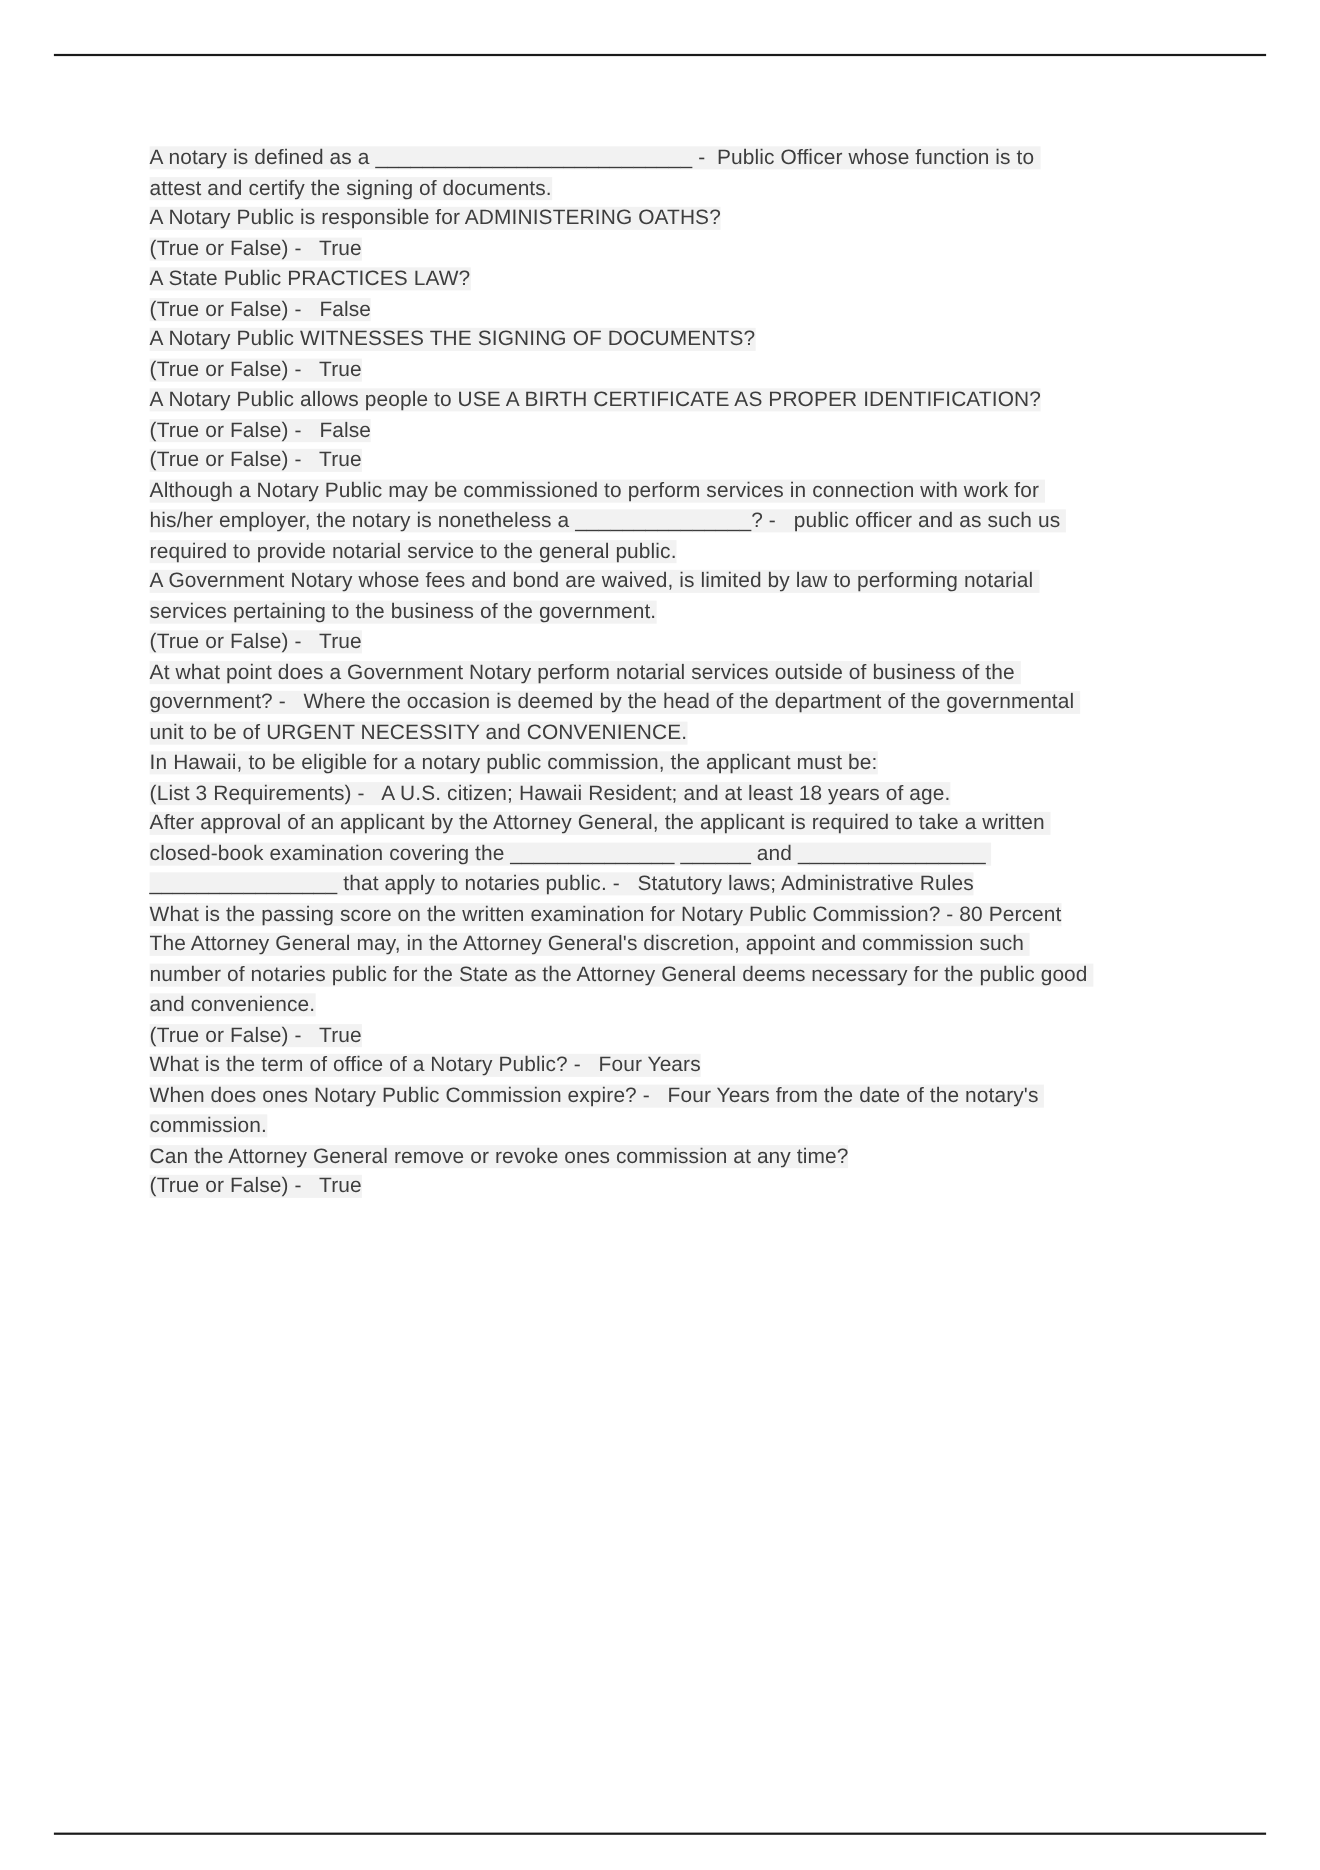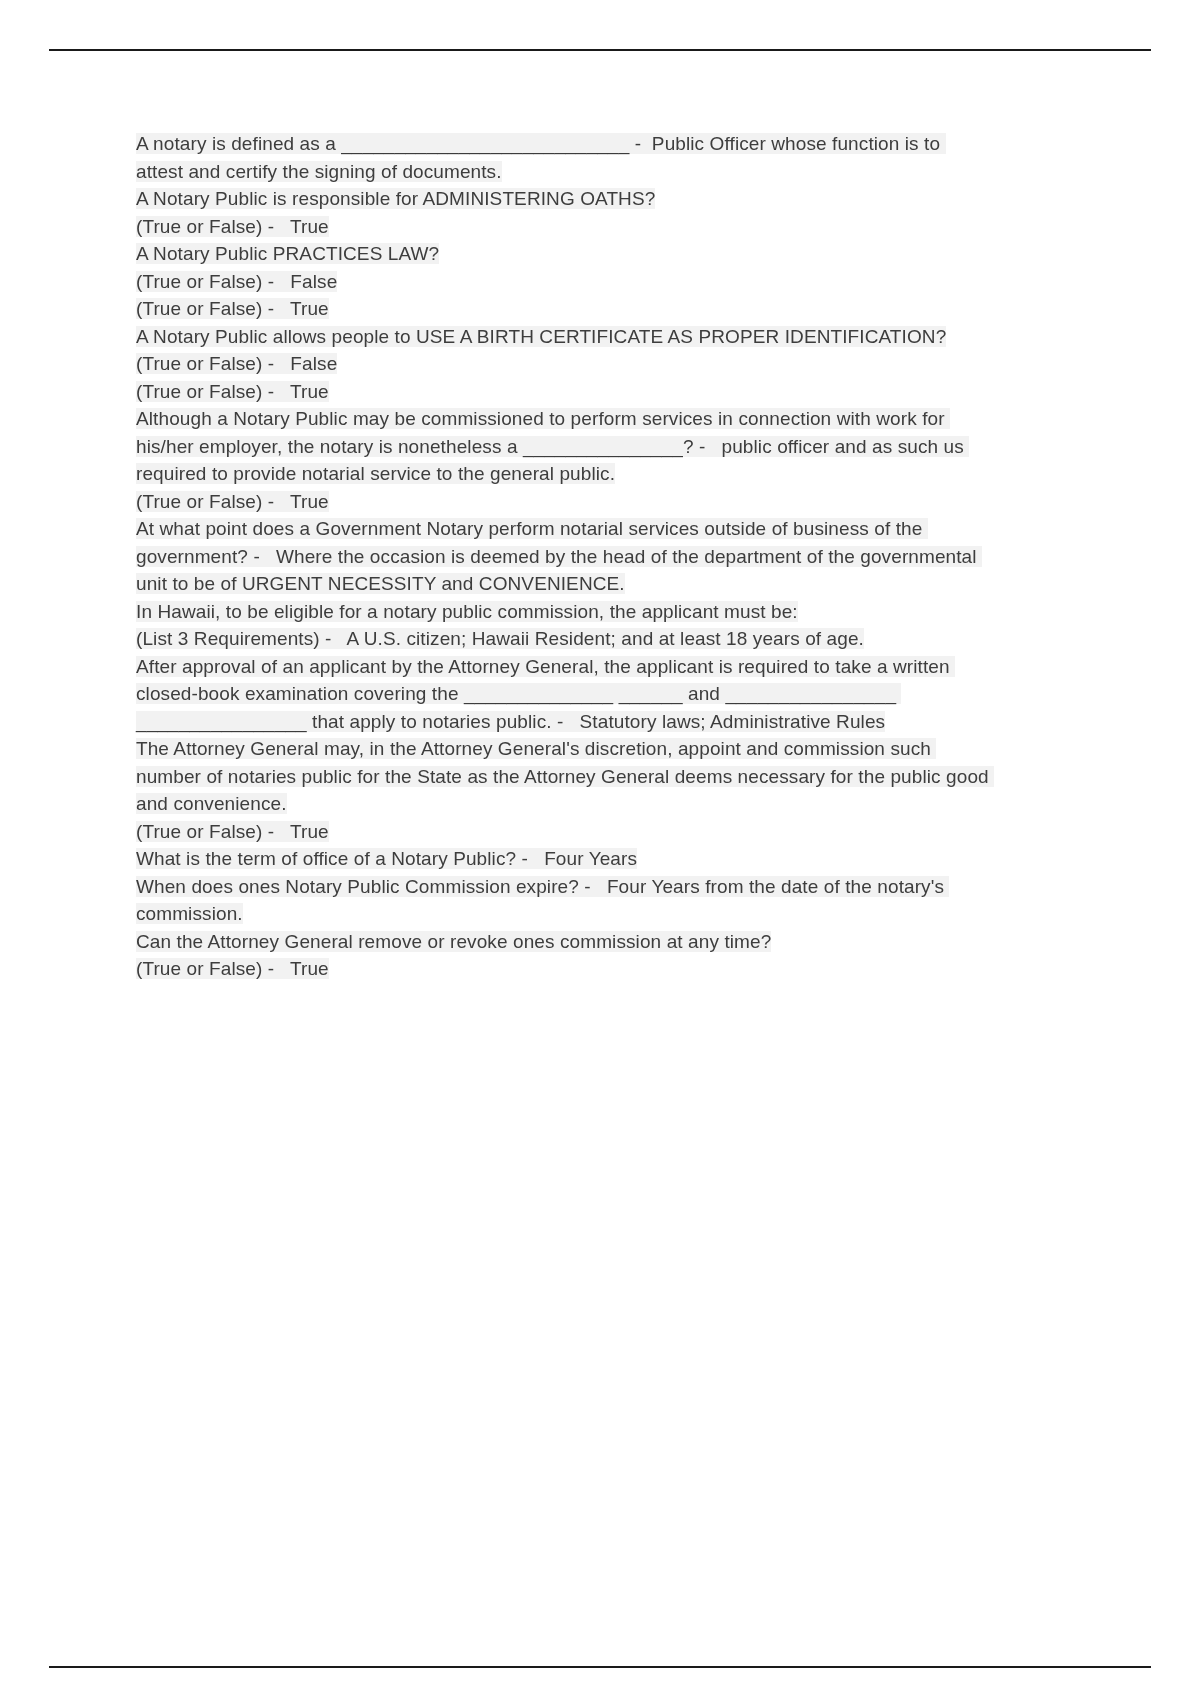--- a/index.html
+++ b/index.html
@@ -50,32 +50,35 @@
 <body>
 
 <div class="page">
 
   <div class="rule top"></div>
 
   <div class="doc">
     <p><span class="hl">A notary is defined as a ___________________________ -  Public Officer whose function is to attest and certify the signing of documents.</span></p>
     <p><span class="hl">A Notary Public is responsible for ADMINISTERING OATHS?</span></p>
     <p><span class="hl">(True or False) -   True</span></p>
-    <p><span class="hl">A Notary Public PRACTICES LAW?</span></p>
+    <p><span class="hl">A State Public PRACTICES LAW?</span></p>
     <p><span class="hl">(True or False) -   False</span></p>
+    <p><span class="hl">A Notary Public WITNESSES THE SIGNING OF DOCUMENTS?</span></p>
     <p><span class="hl">(True or False) -   True</span></p>
     <p><span class="hl">A Notary Public allows people to USE A BIRTH CERTIFICATE AS PROPER IDENTIFICATION?</span></p>
     <p><span class="hl">(True or False) -   False</span></p>
     <p><span class="hl">(True or False) -   True</span></p>
     <p><span class="hl">Although a Notary Public may be commissioned to perform services in connection with work for his/her employer, the notary is nonetheless a _______________? -   public officer and as such us required to provide notarial service to the general public.</span></p>
+    <p><span class="hl">A Government Notary whose fees and bond are waived, is limited by law to performing notarial services pertaining to the business of the government.</span></p>
     <p><span class="hl">(True or False) -   True</span></p>
     <p><span class="hl">At what point does a Government Notary perform notarial services outside of business of the government? -   Where the occasion is deemed by the head of the department of the governmental unit to be of URGENT NECESSITY and CONVENIENCE.</span></p>
     <p><span class="hl">In Hawaii, to be eligible for a notary public commission, the applicant must be:</span></p>
     <p><span class="hl">(List 3 Requirements) -   A U.S. citizen; Hawaii Resident; and at least 18 years of age.</span></p>
     <p><span class="hl">After approval of an applicant by the Attorney General, the applicant is required to take a written closed-book examination covering the ______________ ______ and ________________ ________________ that apply to notaries public. -   Statutory laws; Administrative Rules</span></p>
+    <p><span class="hl">What is the passing score on the written examination for Notary Public Commission? - 80 Percent</span></p>
     <p><span class="hl">The Attorney General may, in the Attorney General's discretion, appoint and commission such number of notaries public for the State as the Attorney General deems necessary for the public good and convenience.</span></p>
     <p><span class="hl">(True or False) -   True</span></p>
     <p><span class="hl">What is the term of office of a Notary Public? -   Four Years</span></p>
     <p><span class="hl">When does ones Notary Public Commission expire? -   Four Years from the date of the notary's commission.</span></p>
     <p><span class="hl">Can the Attorney General remove or revoke ones commission at any time?</span></p>
     <p><span class="hl">(True or False) -   True</span></p>
   </div>
 
   <div class="rule bottom"></div>
 

